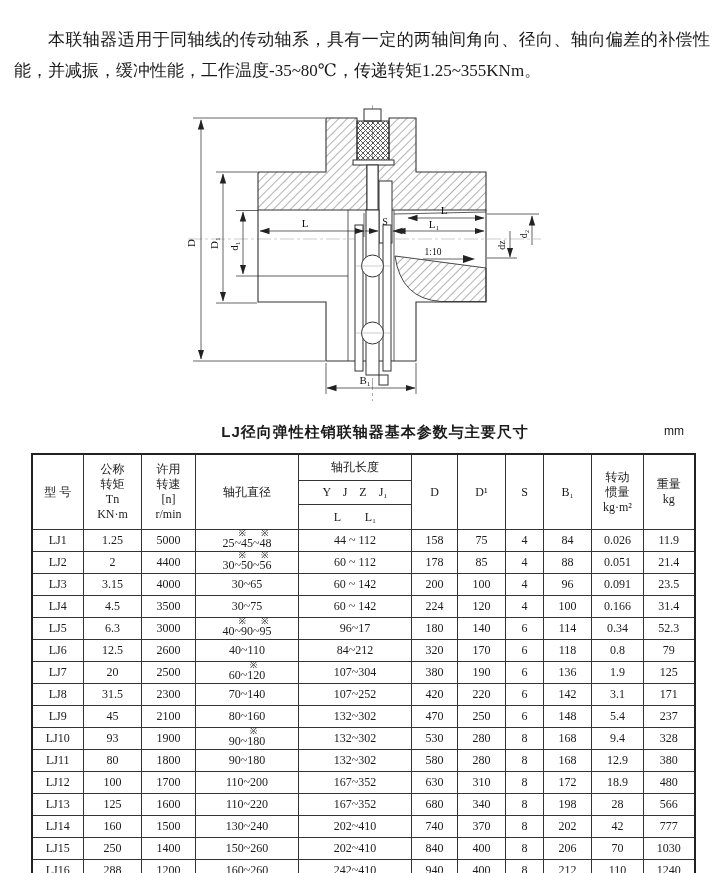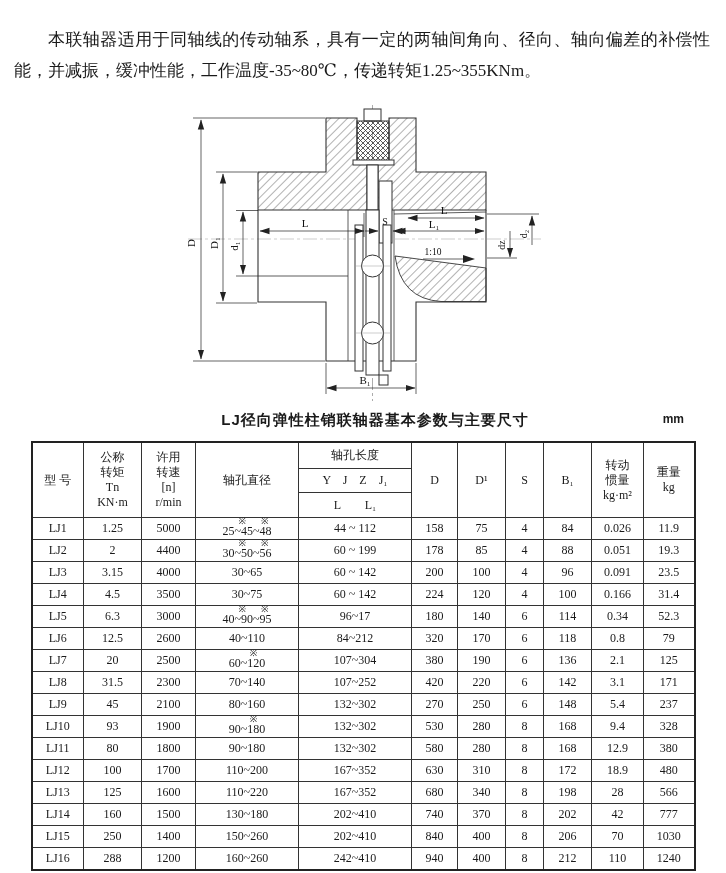--- a/index.html
+++ b/index.html
@@ -7,26 +7,26 @@
     width:726px;height:873px;overflow:hidden;
     font-family:"Liberation Serif","DejaVu Serif",serif;
     color:#1a1a1a;position:relative;
   }
   .intro{
     padding:8px 16px 0 14px;
     font-size:17px;line-height:1.8;
     text-align:justify;text-indent:2em;
   }
   .drawing-wrap{width:726px;display:flex;justify-content:center;margin-top:2px;}
-  .caption-row{position:relative;height:30px;margin-top:2px;padding-left:24px;}
+  .caption-row{position:relative;height:30px;margin-top:14px;padding-left:24px;}
   .caption{
     text-align:center;font-family:"Liberation Sans","DejaVu Sans",sans-serif;
     font-weight:bold;font-size:15px;letter-spacing:1px;line-height:30px;
   }
-  .unit{position:absolute;right:42px;top:7px;font-size:12px;font-weight:bold;
+  .unit{position:absolute;right:42px;top:7px;font-size:12px;font-weight:normal;
         font-family:"Liberation Sans",sans-serif;}
   table.params{
     border-collapse:collapse;margin:6px auto 0 auto;
     width:664px;table-layout:fixed;
     font-size:12px;
   }
   table.params th,table.params td{
     border:1px solid #333;text-align:center;vertical-align:middle;
     padding:0 1px;font-weight:normal;overflow:hidden;
   }
@@ -203,27 +203,27 @@
         <td>11.9</td>
       </tr>
       <tr>
         <td>LJ2</td>
         <td>2</td>
         <td>4400</td>
         <td>
           <div class="bore-mark">※　※</div>
           <div>30~50~56</div>
         </td>
-        <td>60 ~ 199</td>
+        <td>60 ~ 112</td>
         <td>178</td>
         <td>85</td>
         <td>4</td>
         <td>88</td>
         <td>0.051</td>
-        <td>19.3</td>
+        <td>21.4</td>
       </tr>
       <tr>
         <td>LJ3</td>
         <td>3.15</td>
         <td>4000</td>
         <td>30~65</td>
         <td>60 ~ 142</td>
         <td>200</td>
         <td>100</td>
         <td>4</td>
@@ -279,21 +279,21 @@
         <td>2500</td>
         <td>
           <div class="bore-mark">※</div>
           <div>60~120</div>
         </td>
         <td>107~304</td>
         <td>380</td>
         <td>190</td>
         <td>6</td>
         <td>136</td>
-        <td>2.1</td>
+        <td>1.9</td>
         <td>125</td>
       </tr>
       <tr>
         <td>LJ8</td>
         <td>31.5</td>
         <td>2300</td>
         <td>70~140</td>
         <td>107~252</td>
         <td>420</td>
         <td>220</td>
@@ -301,21 +301,21 @@
         <td>142</td>
         <td>3.1</td>
         <td>171</td>
       </tr>
       <tr>
         <td>LJ9</td>
         <td>45</td>
         <td>2100</td>
         <td>80~160</td>
         <td>132~302</td>
-        <td>270</td>
+        <td>470</td>
         <td>250</td>
         <td>6</td>
         <td>148</td>
         <td>5.4</td>
         <td>237</td>
       </tr>
       <tr>
         <td>LJ10</td>
         <td>93</td>
         <td>1900</td>
@@ -367,21 +367,21 @@
         <td>340</td>
         <td>8</td>
         <td>198</td>
         <td>28</td>
         <td>566</td>
       </tr>
       <tr>
         <td>LJ14</td>
         <td>160</td>
         <td>1500</td>
-        <td>130~180</td>
+        <td>130~240</td>
         <td>202~410</td>
         <td>740</td>
         <td>370</td>
         <td>8</td>
         <td>202</td>
         <td>42</td>
         <td>777</td>
       </tr>
       <tr>
         <td>LJ15</td>

